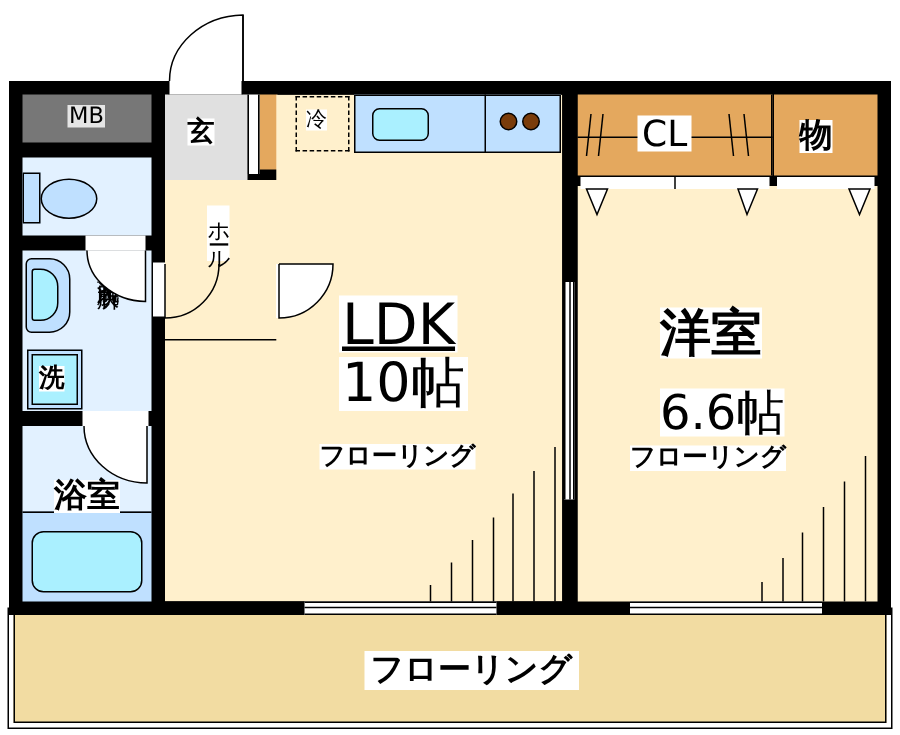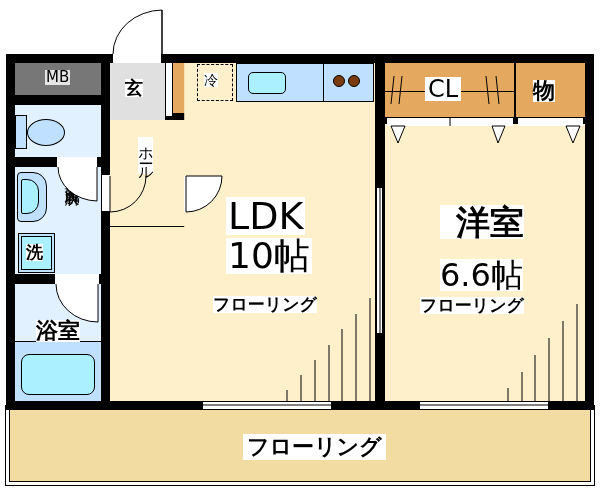--- a/index.html
+++ b/index.html
@@ -47,26 +47,26 @@
 <span class="lbl vtext" style="left:138px;top:137px;font-size:15px;font-weight:normal;">ホール</span>
 
 <div class="abs" style="left:110px;top:63px;width:265px;height:338px;background:#fff0cc;clip-path:polygon(28% 0,100% 0,100% 100%,0 100%,0 48.5%,28% 48.5%);"></div>
 <div class="abs" style="left:197px;top:64px;width:36px;height:37px;border:1px dashed #000;background:#fff0cc;"></div>
 <span class="lbl" style="left:204px;top:73px;font-size:14px;font-weight:normal;">冷</span>
 <div class="abs" style="left:236px;top:63px;width:138px;height:39px;background:#bfe0ff;border:1px solid #000;"></div>
 <div class="abs" style="left:248px;top:72px;width:38px;height:22px;background:#aaf0ff;border:1px solid #000;border-radius:5px;"></div>
 <div class="abs" style="left:323px;top:63px;width:1px;height:39px;background:#000;"></div>
 <div class="abs" style="left:333px;top:75px;width:12px;height:12px;background:#7a3c0a;border:1px solid #000;border-radius:50%;"></div>
 <div class="abs" style="left:348px;top:75px;width:12px;height:12px;background:#7a3c0a;border:1px solid #000;border-radius:50%;"></div>
-<span class="lbl" style="left:226px;top:197px;font-size:38px;font-weight:normal;padding:0 2px;">LDK</span>
+<span class="lbl" style="left:226px;top:197px;font-size:38px;font-weight:normal;padding:0 2px;text-decoration:underline;">LDK</span>
 <span class="lbl" style="left:226px;top:238px;font-size:36px;font-weight:normal;padding:0 2px;">10帖</span>
 <span class="lbl" style="left:213px;top:296px;font-size:17px;">フローリング</span>
 
 <div class="abs" style="left:385px;top:124px;width:200px;height:277px;background:#fff0cc;"></div>
-<span class="lbl" style="left:440px;top:205px;font-size:34px;padding-left:16px;">洋室</span>
+<span class="lbl" style="left:440px;top:205px;font-size:34px;">洋室</span>
 <span class="lbl" style="left:440px;top:247px;font-size:32px;font-weight:normal;margin-top:12px;">6.6帖</span>
 <span class="lbl" style="left:420px;top:297px;font-size:17px;">フローリング</span>
 
 <div class="abs" style="left:385px;top:63px;width:130px;height:54px;background:#e4a85e;border-right:1px solid #000;"></div>
 <div class="abs" style="left:516px;top:63px;width:69px;height:54px;background:#e4a85e;"></div>
 <div class="abs" style="left:385px;top:91px;width:130px;height:1px;background:#000;"></div>
 <span class="lbl" style="left:425px;top:77px;font-size:24px;font-weight:normal;padding:0 3px;text-align:right;">CL</span>
 <span class="lbl" style="left:533px;top:80px;font-size:22px;">物</span>
 <div class="abs" style="left:387px;top:118px;width:126px;height:8px;background:#fff;"></div>
 <div class="abs" style="left:518px;top:118px;width:65px;height:8px;background:#fff;"></div>

